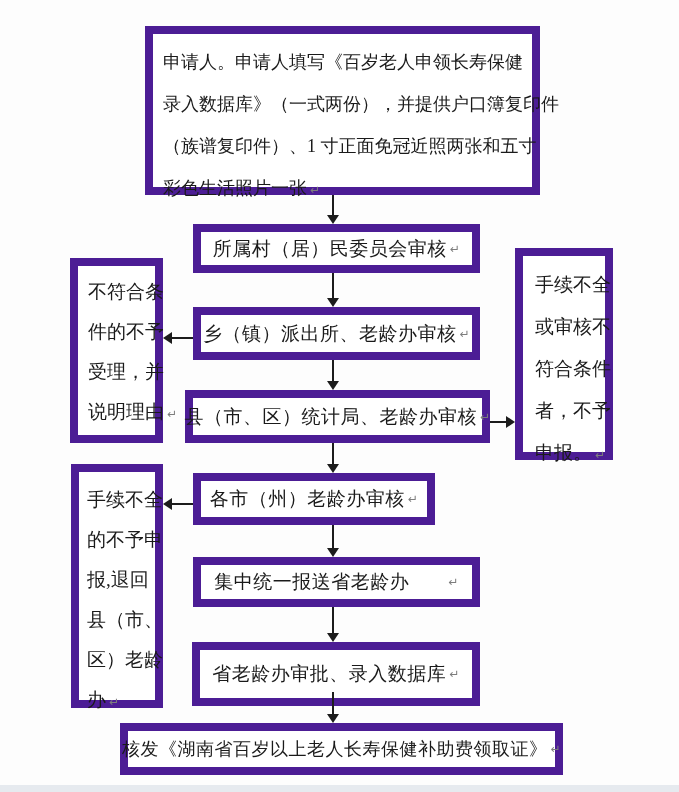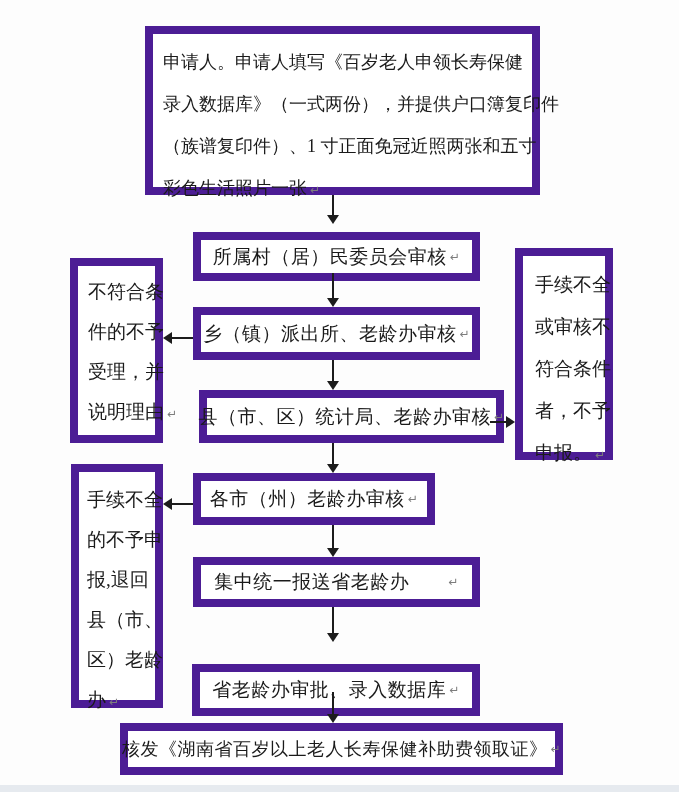--- a/index.html
+++ b/index.html
@@ -69,46 +69,46 @@
 
 <div class="canvas">
 
   <div class="box top-box" style="left:145px; top:26px; width:395px; height:169px;">
     <div class="tline"><span>申请人。申请人填写《百岁老人申领长寿保健</span></div>
     <div class="tline"><span>录入数据库》（一式两份），并提供户口簿复印件</span></div>
     <div class="tline"><span>（族谱复印件）、1 寸正面免冠近照两张和五寸</span></div>
     <div class="tline"><span>彩色生活照片一张</span><span class="pm">↵</span></div>
   </div>
 
-  <div class="box mid" style="left:193px; top:232px; width:287px; height:49px;">
+  <div class="box mid" style="left:193px; top:224px; width:287px; height:49px;">
     <span>所属村（居）民委员会审核</span>
       <span class="pm">↵</span>
   </div>
 
   <div class="box mid" style="left:193px; top:307px; width:287px; height:53px;">
     <span>乡（镇）派出所、老龄办审核</span>
       <span class="pm">↵</span>
   </div>
 
-  <div class="box mid" style="left:199px; top:390px; width:305px; height:53px;">
+  <div class="box mid" style="left:185px; top:390px; width:305px; height:53px;">
     <span>县（市、区）统计局、老龄办审核</span>
       <span class="pm">↵</span>
   </div>
 
   <div class="box mid" style="left:193px; top:473px; width:242px; height:52px;">
     <span>各市（州）老龄办审核</span>
       <span class="pm">↵</span>
   </div>
 
   <div class="box mid" style="left:193px; top:557px; width:287px; height:50px;gap:36px;">
     <span>集中统一报送省老龄办</span>
       <span class="pm">↵</span>
   </div>
 
-  <div class="box mid" style="left:192px; top:664px; width:288px; height:52px;">
+  <div class="box mid" style="left:192px; top:642px; width:288px; height:64px;">
     <span>省老龄办审批、录入数据库</span>
       <span class="pm">↵</span>
   </div>
 
   <div class="box mid bottom-box" style="left:120px; top:723px; width:443px; height:52px;">
     <span>核发《湖南省百岁以上老人长寿保健补助费领取证》</span>
       <span class="pm">↵</span>
   </div>
 
   <div class="box side-box lb1" style="left:70px; top:258px; width:93px; height:185px;">

